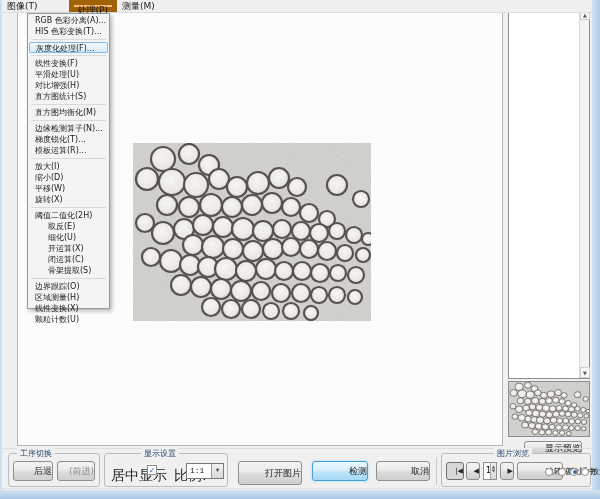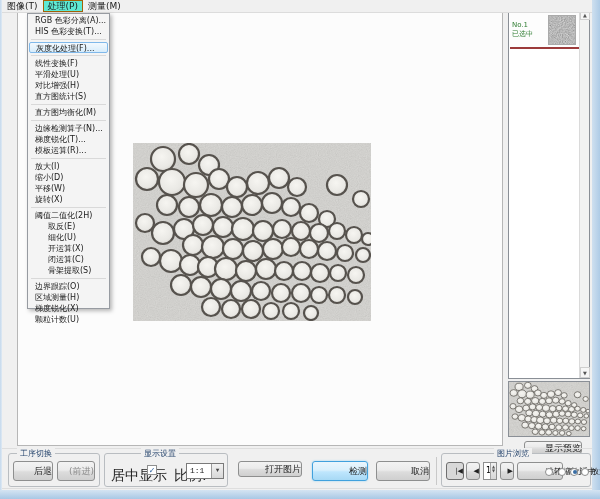--- a/index.html
+++ b/index.html
@@ -12,21 +12,21 @@
     background:linear-gradient(90deg,#cfe0ef,#aecbe6); }
   .frame-bottom { left:0; bottom:0; width:600px; height:9px;
     background:linear-gradient(#d5e4f2,#a9c8e5); }
   .frame-left { left:0; top:0; width:2px; height:499px;
     background:linear-gradient(90deg,#c4d8ec,#dfeaf4); }
 
   
   .menubar { left:2px; top:0; width:590px; height:13px; background:#f0f0f0;
     border-bottom:1px solid #dcdcdc; display:flex; align-items:center; z-index:20; }
   .menubar .mitem { font-size:9px; color:#1a1a1a; padding:1px 5px; height:12px; line-height:11px; }
-  .menubar .mitem.active { background:#5eead4; border:1px solid #a16207; padding:0 4px; }
+  .menubar .mitem.active { background:#fdba74; border:5px solid #a16207; padding:0 4px;margin-left:26px; }
 
   
   .dropdown { left:27px; top:13px; width:83px; height:296px; background:#f4f4f4;
     border:1px solid #979ba1; box-shadow:2px 2px 4px rgba(0,0,0,.28); z-index:30; padding-top:1px; }
   .menu-item { height:11px; line-height:11px; font-size:8px; color:#1b1b1b;
     padding-left:7px; white-space:nowrap; overflow:hidden; }
   .menu-item.ind { padding-left:20px; }
   .menu-item.hl { background:linear-gradient(#f3f9fe,#d7ecfb);
     border:1px solid #7fb8ea; border-radius:2px; margin:0 1px; padding-left:6px; }
   .menu-sep { height:1px; background:#d9d9d9; margin:2px 3px; }
@@ -133,21 +133,21 @@
     <div class="menu-sep"></div>
     <div class="menu-item">阈值二值化(2H)</div>
     <div class="menu-item ind">取反(E)</div>
     <div class="menu-item ind">细化(U)</div>
     <div class="menu-item ind">开运算(X)</div>
     <div class="menu-item ind">闭运算(C)</div>
     <div class="menu-item ind">骨架提取(S)</div>
     <div class="menu-sep"></div>
     <div class="menu-item">边界跟踪(O)</div>
     <div class="menu-item">区域测量(H)</div>
-    <div class="menu-item">梯度锐化(X)</div>
+    <div class="menu-item">线性变换(X)</div>
     <div class="menu-item">颗粒计数(U)</div>
   </div>
 
 <div class="abs canvas"></div>
 
 <div class="abs micrograph">
   <svg viewBox="0 0 238 178" preserveAspectRatio="none">
     <defs>
       <radialGradient id="ballg" cx="45%" cy="40%" r="65%">
         <stop offset="0%" stop-color="#f6f5f1"></stop>
@@ -233,32 +233,20 @@
         <circle cx="98" cy="166" r="9" fill="url(#ballg)" stroke="#56524d" stroke-width="2.2"></circle>
         <circle cx="118" cy="166" r="9" fill="url(#ballg)" stroke="#56524d" stroke-width="2.2"></circle>
         <circle cx="138" cy="168" r="8" fill="url(#ballg)" stroke="#56524d" stroke-width="2.2"></circle>
         <circle cx="158" cy="168" r="8" fill="url(#ballg)" stroke="#56524d" stroke-width="2.2"></circle>
         <circle cx="178" cy="170" r="7" fill="url(#ballg)" stroke="#56524d" stroke-width="2.2"></circle>
       </g>
   </svg>
 </div>
 
 <div class="abs listbox">
-  <div class="list-sel">
-    <div class="list-text">
-      <div>No.1</div>
-      <div>已选中</div>
-    </div>
-    <div class="list-thumb">
-      <svg viewBox="0 0 28 30" preserveAspectRatio="none">
-        <rect width="28" height="30" fill="#9e9e9e"></rect>
-        <rect width="28" height="30" filter="url(#noiseF)" opacity="0.9"></rect>
-      </svg>
-    </div>
-  </div>
   <div class="vscroll">
     <div class="varrow up">▲</div>
     <div class="varrow down">▼</div>
   </div>
 </div>
 
 <div class="abs preview">
   <svg viewBox="0 0 238 178" preserveAspectRatio="none">
     <rect x="0" y="0" width="238" height="178" fill="#d7d6d2"></rect>
     <rect x="0" y="0" width="238" height="178" filter="url(#noiseF)" opacity="0.22"></rect>
@@ -354,21 +342,21 @@
   <span class="gb-title" style="left:36px;">显示设置</span>
 </div>
 <span class="lbl" style="left:111px;top:467px;">居中显示</span>
 <span class="checkbox" style="left:147px;top:465px;">✓</span>
 <span class="lbl" style="left:163px;top:467px;margin-left:11px;">比例:</span>
 <div class="combo" style="left:186px;top:463px;width:38px;font-family:Liberation Mono, monospace;">
   <span>1:1</span>
   <span class="arrow">▼</span>
 </div>
 
-<button class="btn" style="left:238px;top:461px;width:64px;height:16px;">打开图片</button>
+<button class="btn" style="left:238px;top:461px;width:64px;height:24px;">打开图片</button>
 <button class="btn focusblue" style="left:312px;top:461px;width:56px;height:20px;">检测</button>
 <button class="btn" style="left:376px;top:461px;width:54px;height:20px;">取消</button>
 <div class="vsep" style="left:436px;top:457px;height:28px;"></div>
 
 <div class="groupbox" style="left:441px;top:453px;width:150px;height:34px;">
   <span class="gb-title" style="left:52px;">图片浏览</span>
 </div>
 <button class="btn small pressed" style="left:446px;top:462px;width:18px;height:18px;">|◀</button>
 <button class="btn small" style="left:466px;top:462px;width:14px;height:18px;">◀</button>
 <div class="spin" style="left:483px;top:462px;">

